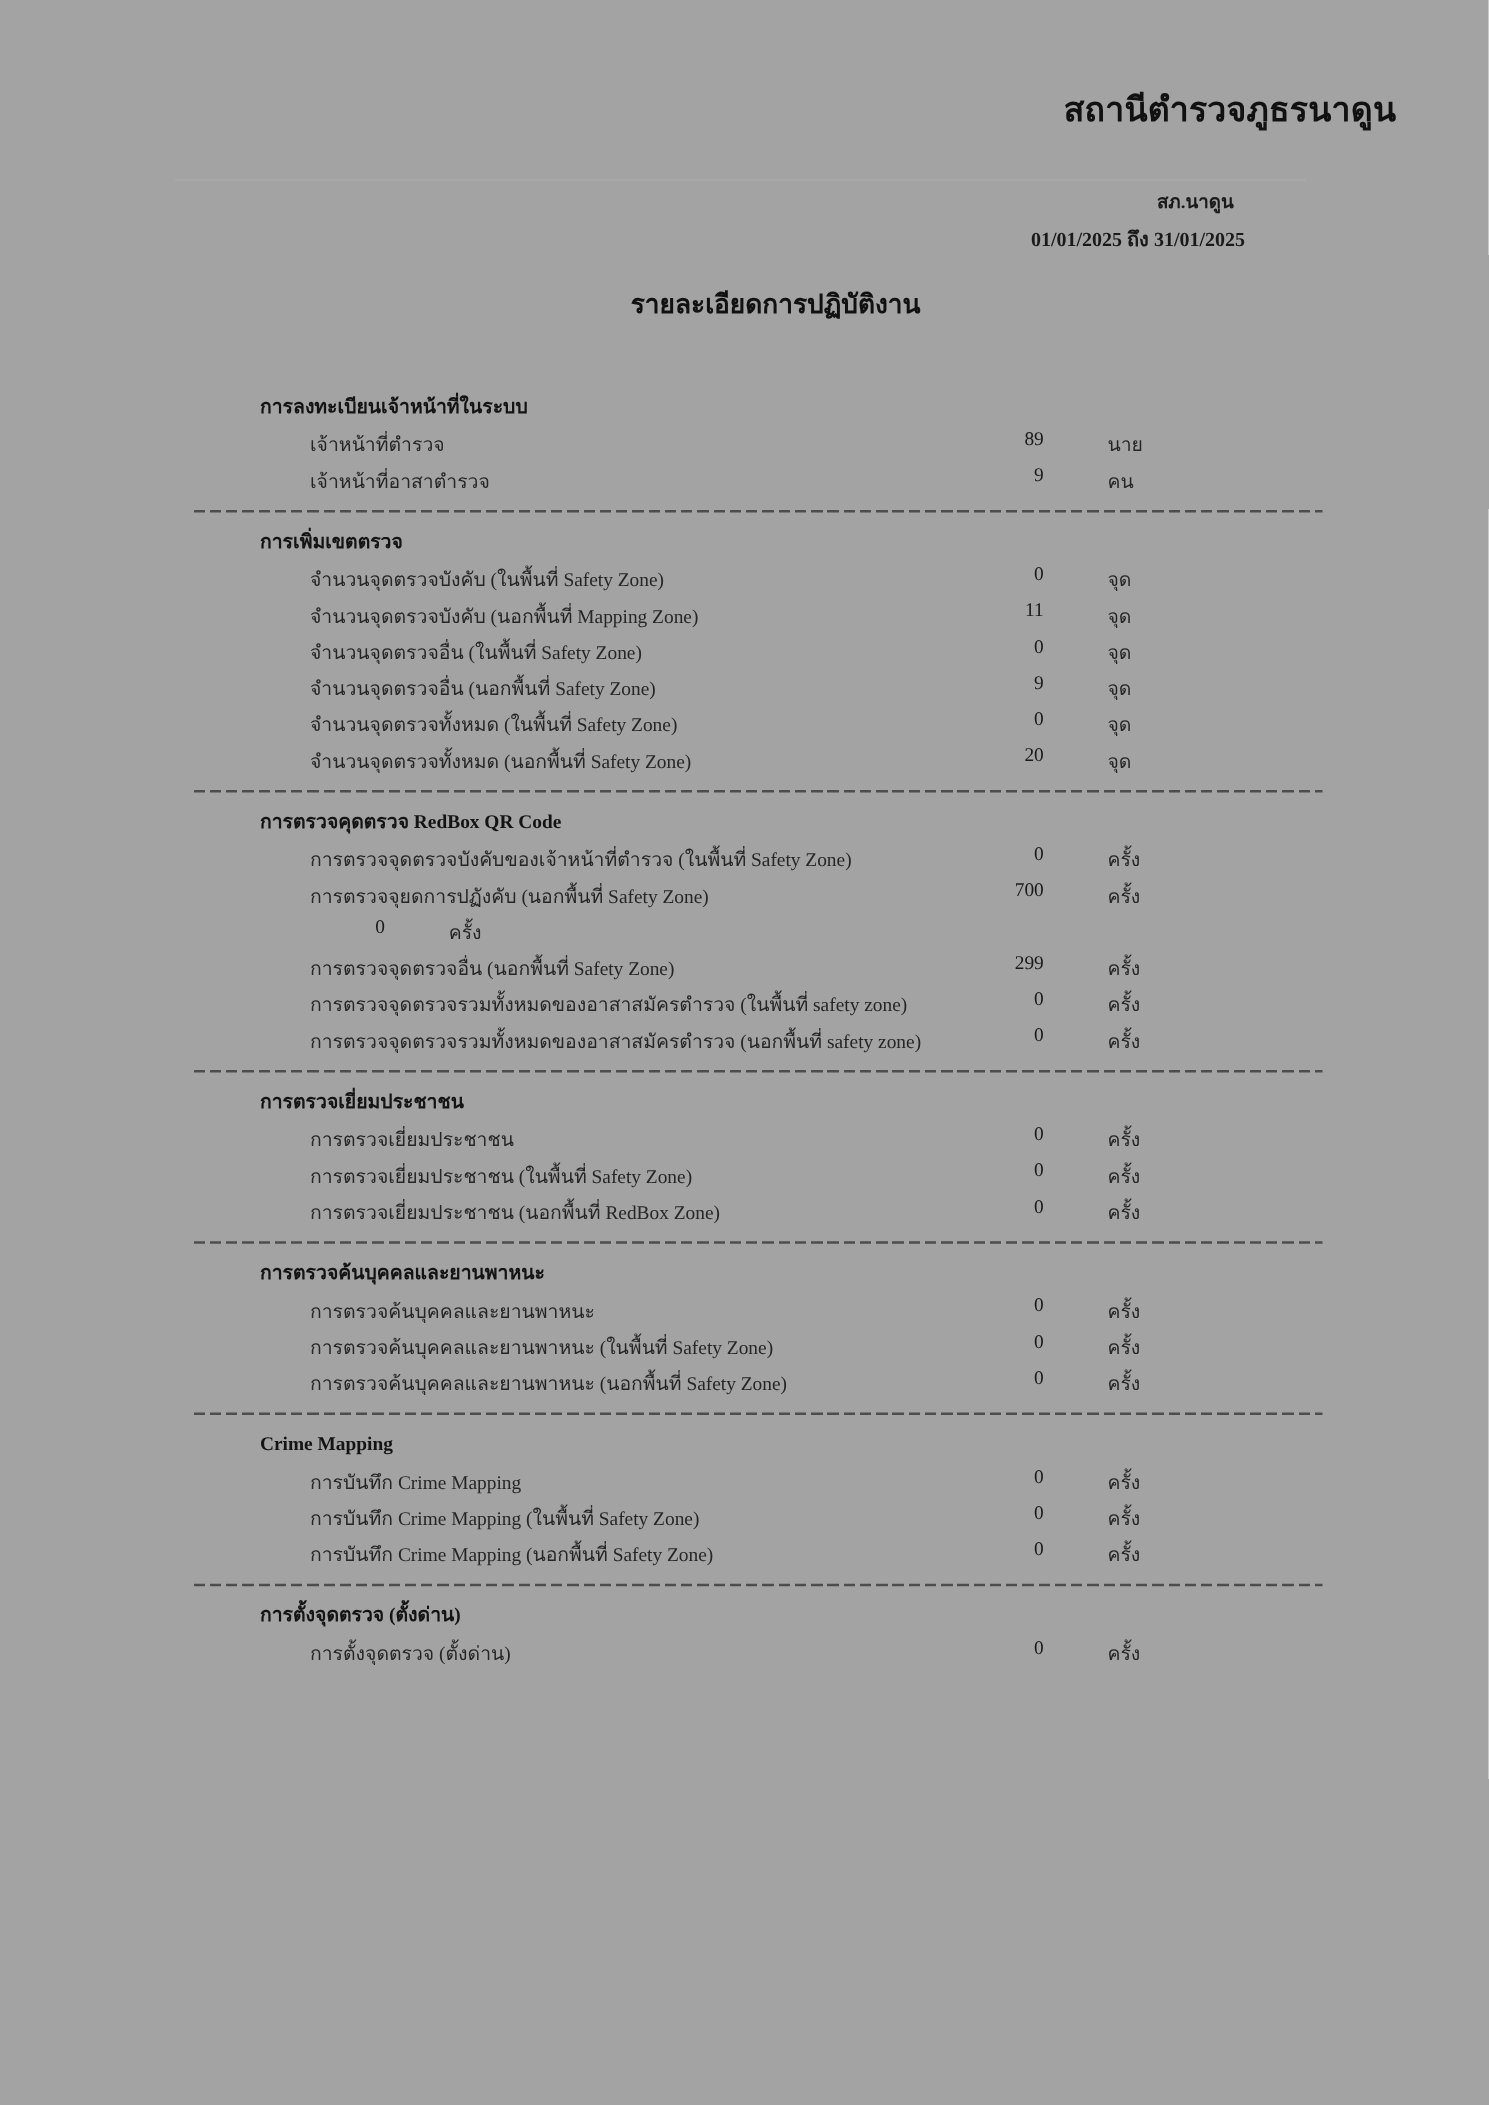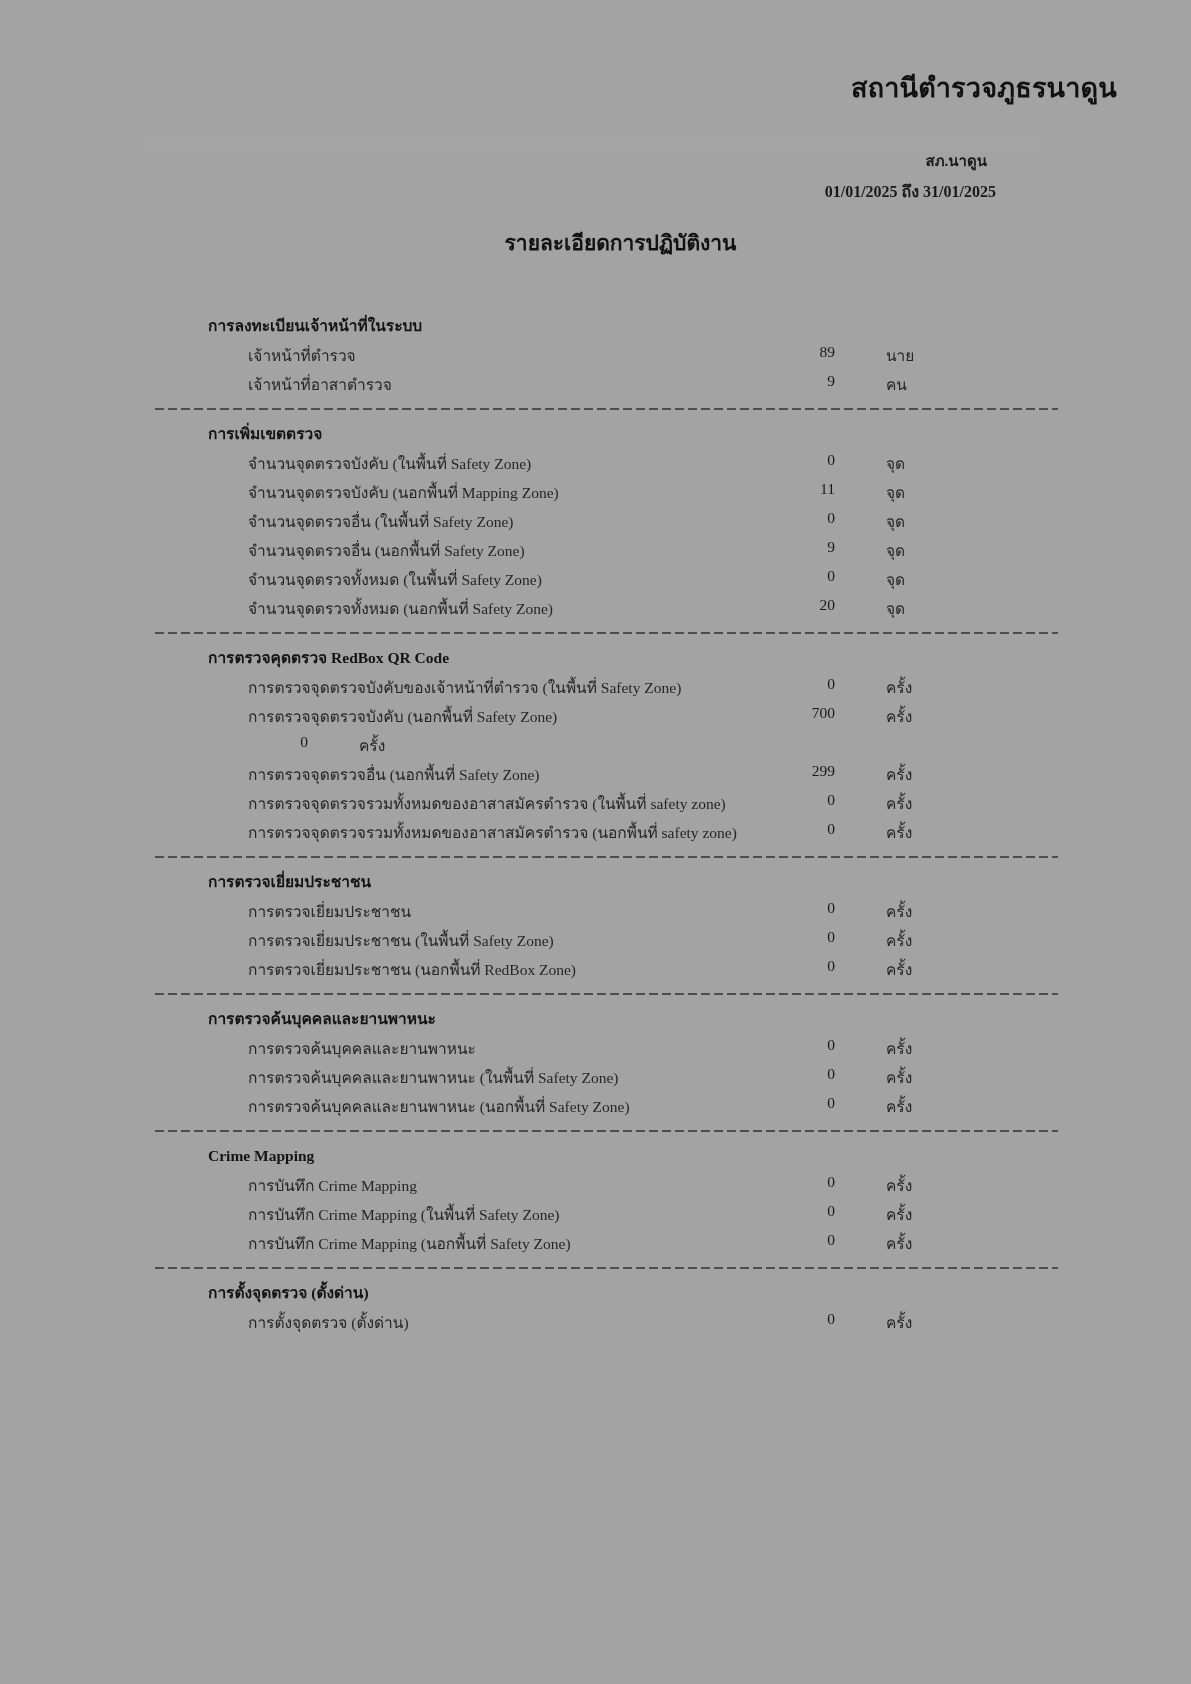--- a/index.html
+++ b/index.html
@@ -121,21 +121,21 @@
     <div class="sep"></div>
 
     <div class="section">
       <div class="section-title">การตรวจคุดตรวจ RedBox QR Code</div>
       <div class="row">
         <span class="row-label">การตรวจจุดตรวจบังคับของเจ้าหน้าที่ตำรวจ (ในพื้นที่ Safety Zone)</span>
         <span class="row-value">0</span>
         <span class="row-unit">ครั้ง</span>
       </div>
       <div class="row">
-        <span class="row-label">การตรวจจุดตรวจบังคับ (นอกพื้นที่ Safety Zone)</span>
+        <span class="row-label">การตรวจจุยดการปฏังคับ (นอกพื้นที่ Safety Zone)</span>
         <span class="row-value">700</span>
         <span class="row-unit">ครั้ง</span>
       </div>
       <div class="row">
         <span class="row-value">0</span>
         <span class="row-unit">ครั้ง</span>
       </div>
       <div class="row">
         <span class="row-label">การตรวจจุดตรวจอื่น (นอกพื้นที่ Safety Zone)</span>
         <span class="row-value">299</span>

